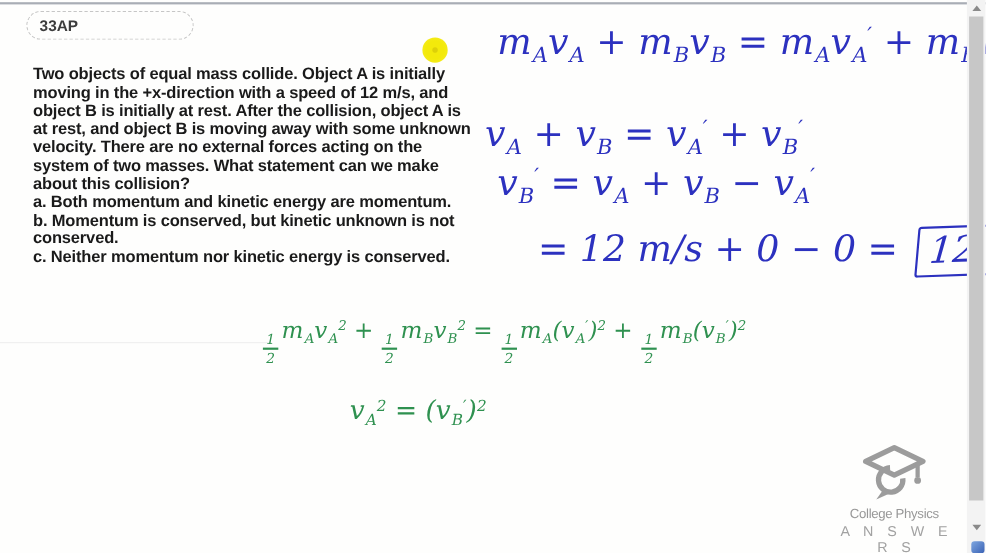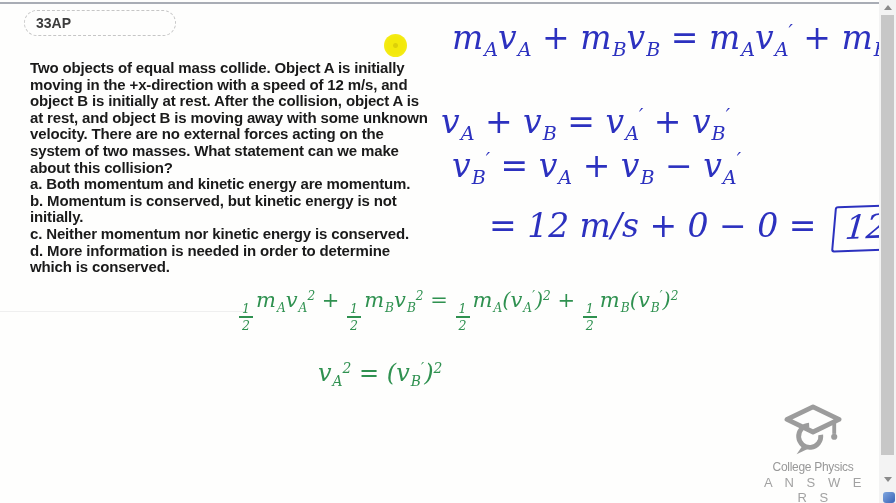--- a/index.html
+++ b/index.html
@@ -86,23 +86,22 @@
 
 <div class="top-line"></div>
 
 <div class="badge">
   <span>33AP</span>
 </div>
 
 <div class="problem">
   <p>Two objects of equal mass collide.  Object A is initially moving in the +x-direction with a speed of 12 m/s, and object B is initially at rest. After the collision,  object A is at rest, and object B is  moving away with some unknown velocity. There are no external forces acting  on the system of two masses.  What statement can we make about this collision?</p>
   <p class="opt">a.  Both momentum and kinetic  energy are momentum.</p>
-  <p class="opt">b. Momentum is conserved, but kinetic  energy is  not initially.</p>
+  <p class="opt">b. Momentum is conserved, but kinetic  unknown is  not conserved.</p>
   <p class="opt">c.  Neither momentum nor kinetic  energy is  conserved.</p>
-  <p class="opt">d.  More information is  needed in  order to determine which is conserved.</p>
 </div>
 
 <div class="faint-rule"></div>
 
 <div class="eq" id="eq1" style="color: rgb(44, 49, 191);"><span class="var">m</span><sub>A</sub><span class="var">v</span><sub>A</sub> + <span class="var">m</span><sub>B</sub><span class="var">v</span><sub>B</sub> = <span class="var">m</span><sub>A</sub><span class="var">v</span><sub>A</sub><sup>′</sup> + <span class="var">m</span><sub>B</sub><span class="var">v</span><sub>B</sub><sup>′</sup></div>
 <div class="eq" id="eq2" style="color: rgb(44, 49, 191); margin-top: 18px;"><span class="var">v</span><sub>A</sub> + <span class="var">v</span><sub>B</sub> = <span class="var">v</span><sub>A</sub><sup>′</sup> + <span class="var">v</span><sub>B</sub><sup>′</sup></div>
 <div class="eq" id="eq3" style="color: rgb(44, 49, 191);"><span class="var">v</span><sub>B</sub><sup>′</sup> = <span class="var">v</span><sub>A</sub> + <span class="var">v</span><sub>B</sub> − <span class="var">v</span><sub>A</sub><sup>′</sup></div>
 <div class="eq" id="eq4" style="color: rgb(44, 49, 191);">= 12 m/s + 0 − 0 = <span class="ans-box">12 m/s</span></div>
 <div class="eq" id="eq5" style="color: rgb(47, 145, 80);"><span class="frac">
       <span>1</span>

